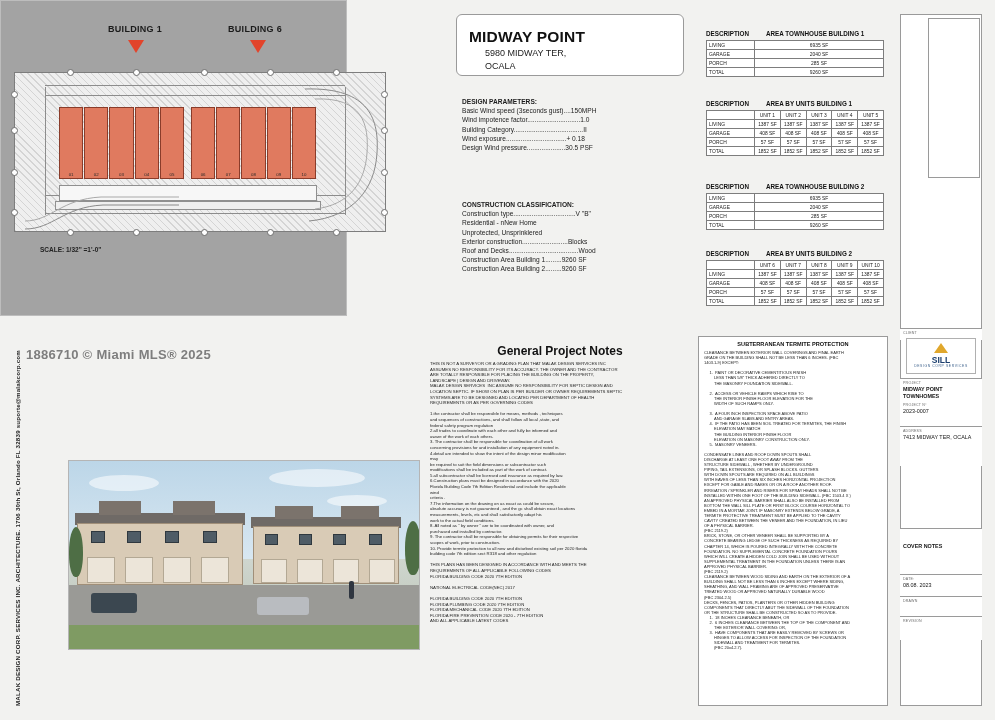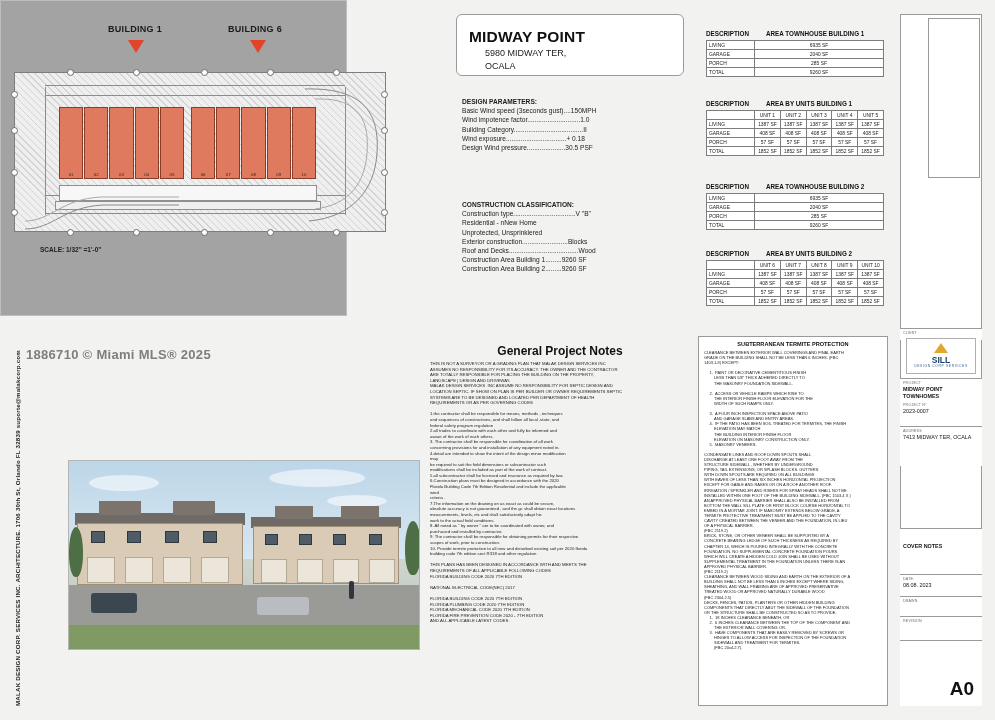--- a/index.html
+++ b/index.html
@@ -616,17 +616,14 @@
   </div>
   <div class="rcell" style="top:596px; height:20px;">
     <div class="rlabel">DRAWN</div>
     <div class="rvalue" style="font-weight:normal;"></div>
   </div>
   <div class="rcell" style="top:616px; height:24px;">
     <div class="rlabel">REVISION</div>
     <div class="rvalue" style="font-weight:normal;"></div>
   </div>
 
-  <div id="sheetno">
-    <div class="num">A0</div>
-  </div>
 
 </div>
 
 </body></html>

